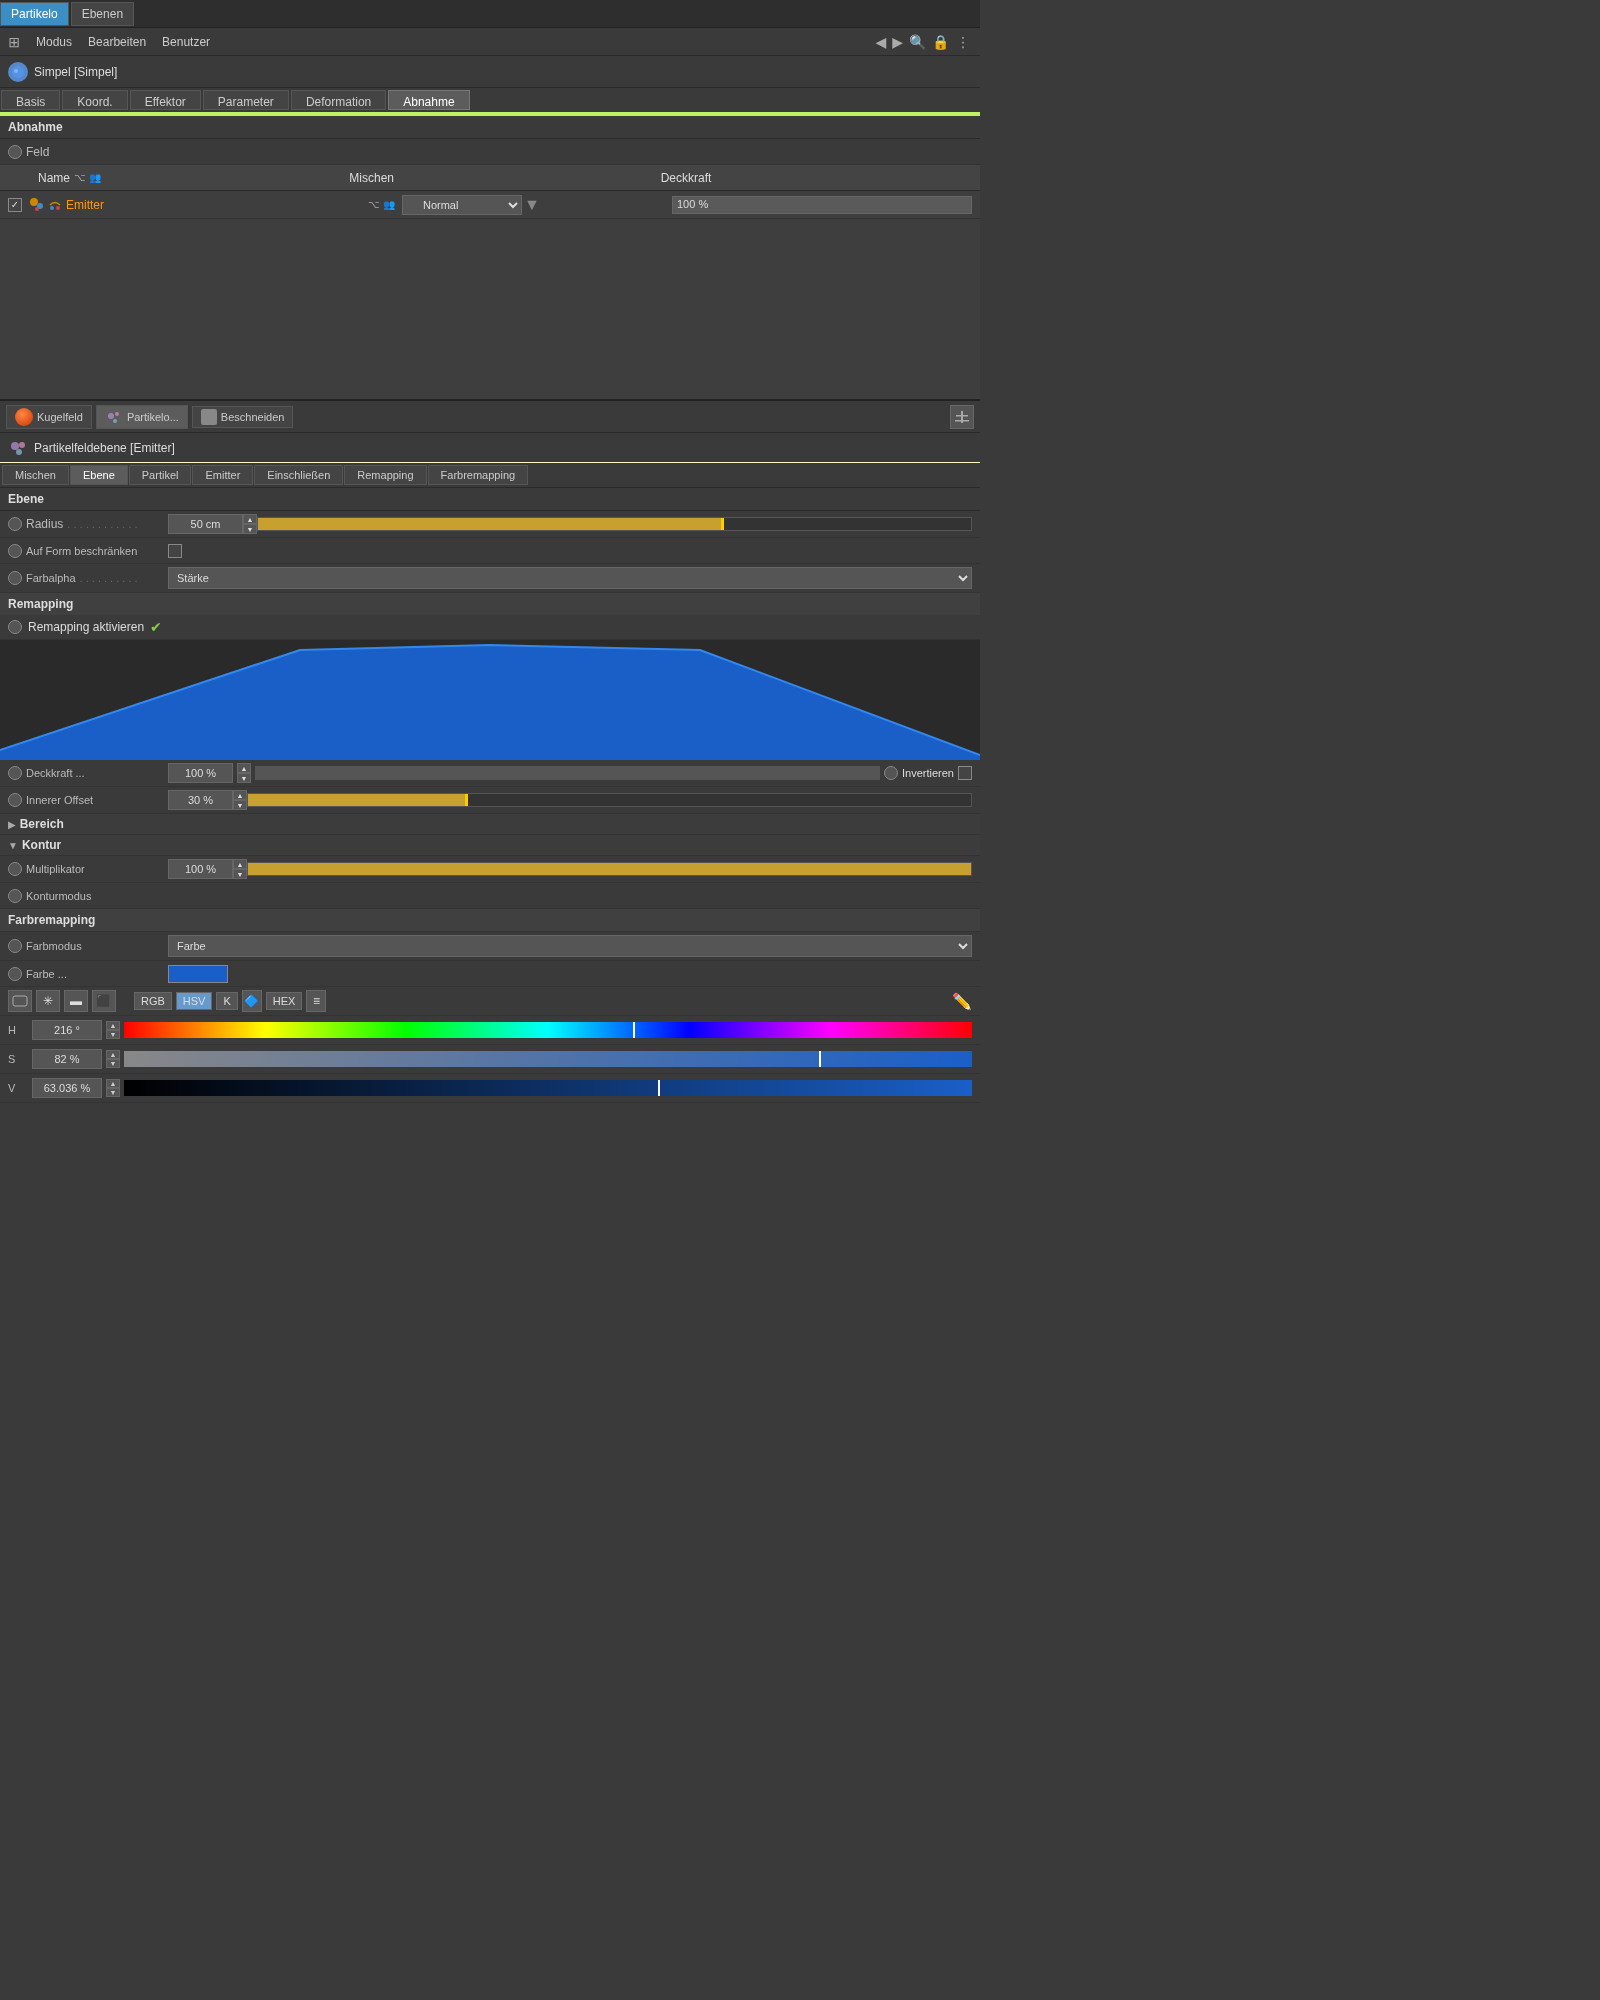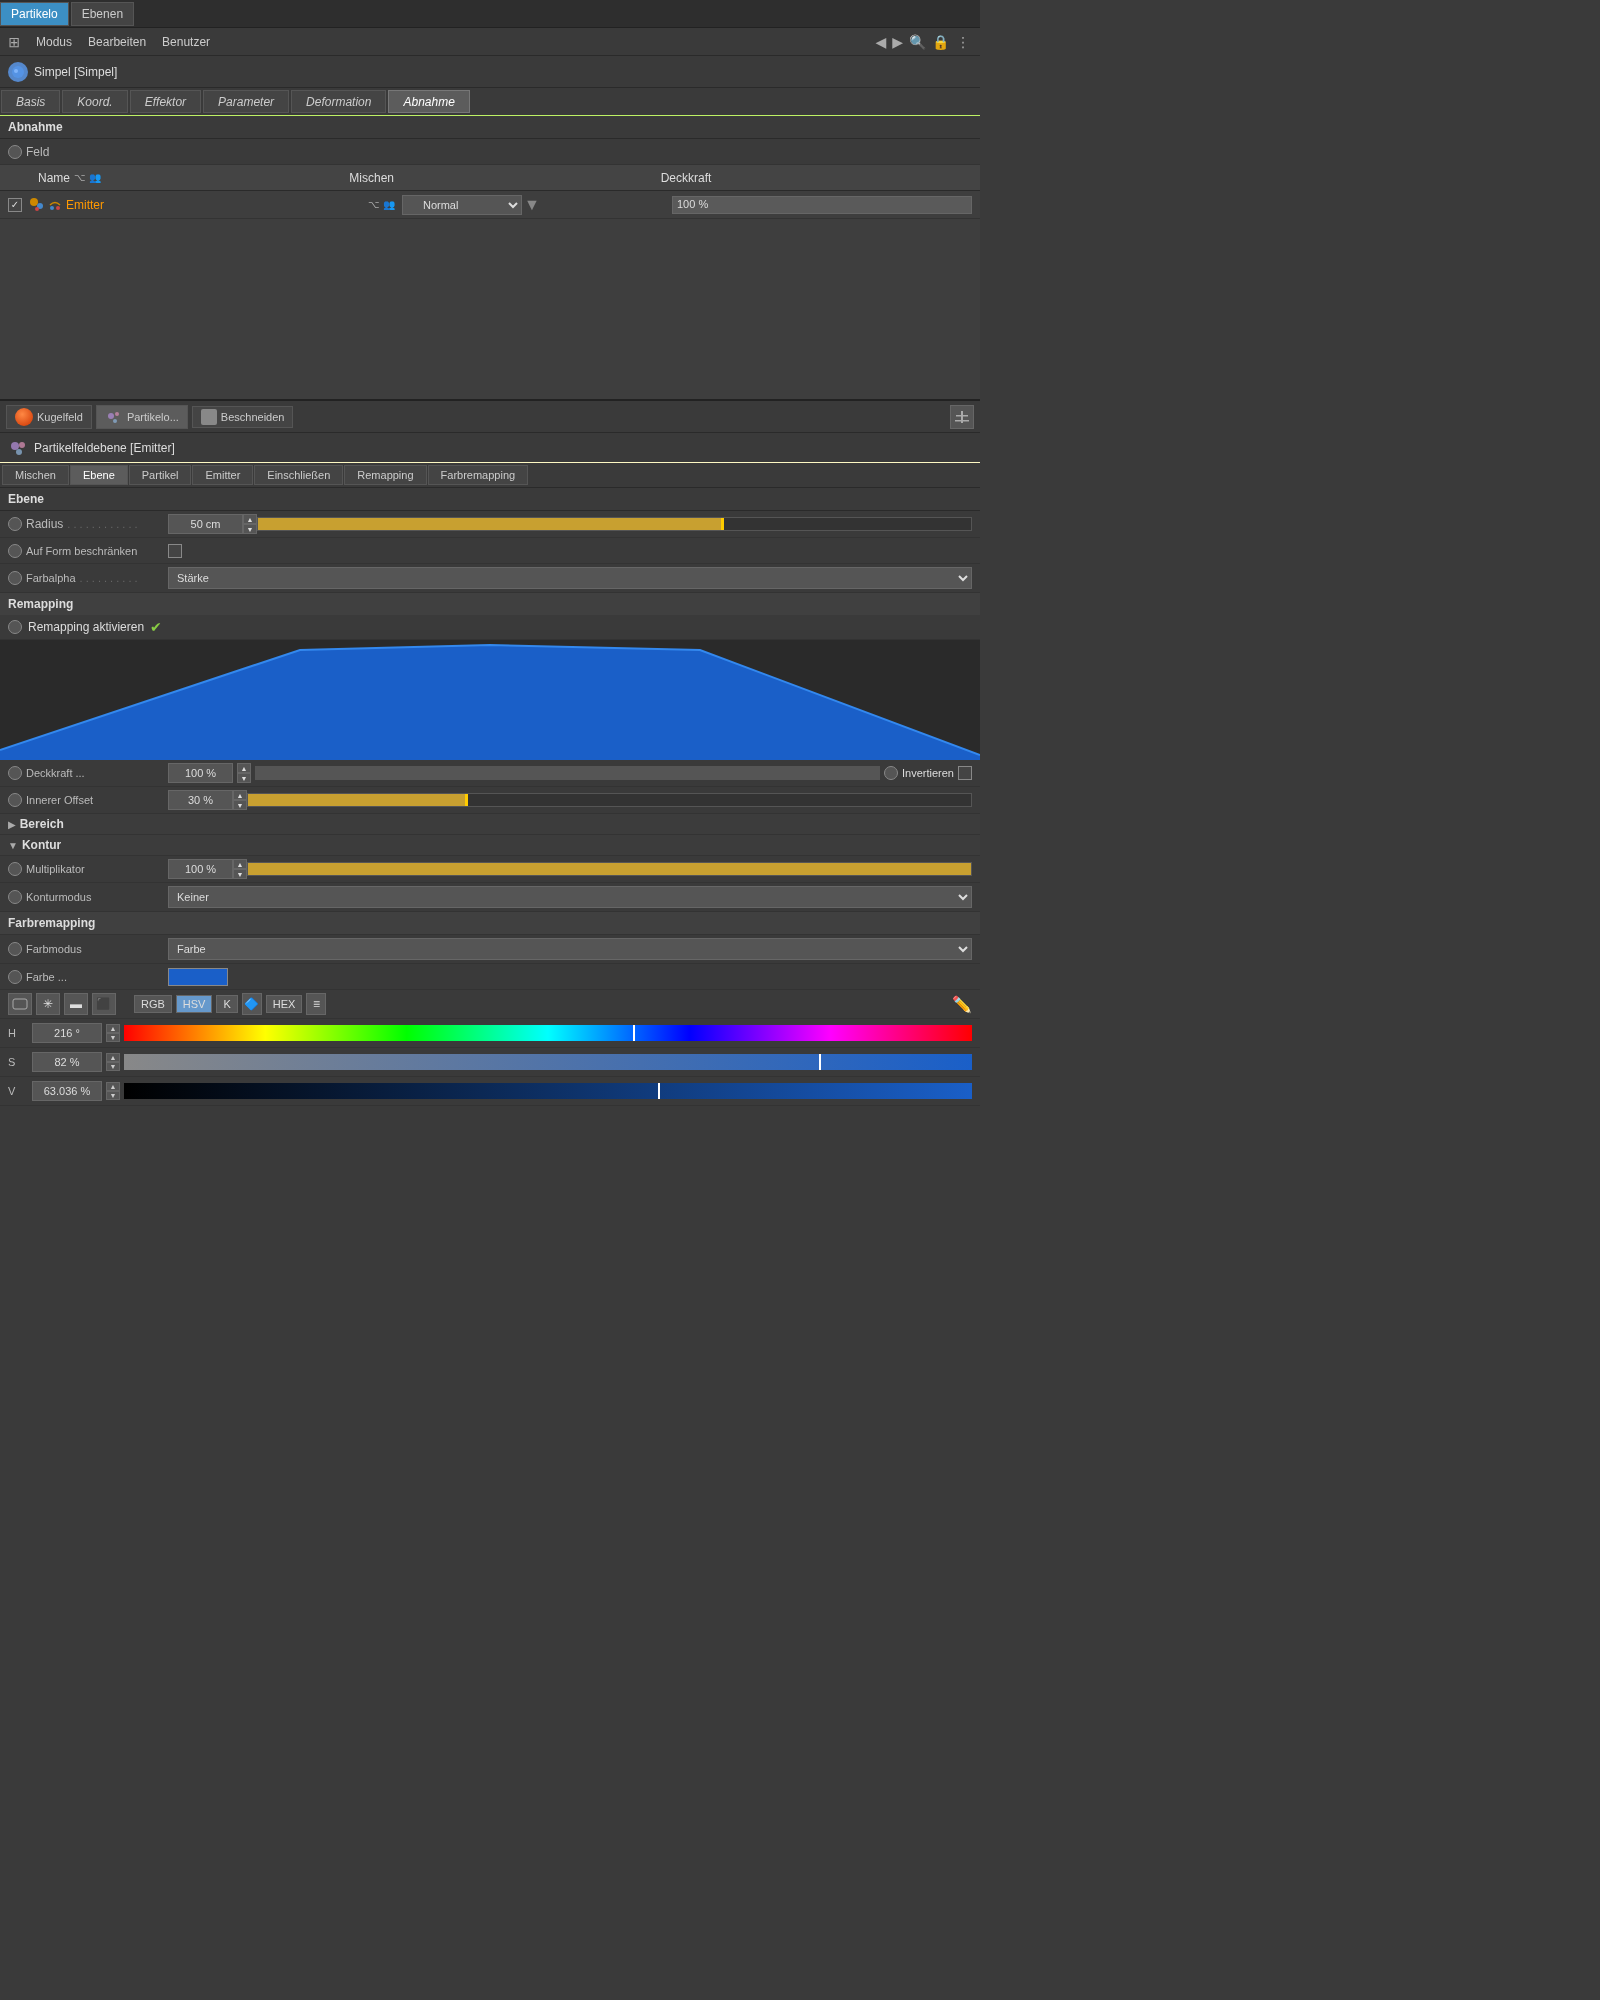--- a/index.html
+++ b/index.html
@@ -93,23 +93,22 @@
       align-items: center;
       justify-content: center;
       font-size: 10px;
       color: white;
     }
 
     
     .tab-bar {
       display: flex;
       background: #3a3a3a;
-      border-bottom: 1px solid #bef264;
+      border-bottom: 4px solid #bef264;
       height: 28px;
-      font-style: italic;
     }
     .tab {
       padding: 4px 14px;
       color: #ccc;
       cursor: pointer;
       border: 1px solid #555;
       margin: 2px 1px;
       font-size: 12px;
       background: #444;
     }
@@ -758,25 +757,20 @@
       <div class="slider-track">
         <div style="width:100%;height:100%;background:#c8a030;"></div>
       </div>
     </div>
   </div>
 
   <div class="prop-row">
     <div class="prop-label">
       <div style="width:14px;height:14px;border-radius:50%;border:1px solid #888;background:#555;"></div>
       <span style="font-size:11px;">Konturmodus</span>
-    </div>
-    <div class="prop-value">
-      <select class="full-select">
-        <option>Keiner</option>
-      </select>
     </div>
   </div>
 
   <div class="farbremapping-header">
     <span>Farbremapping</span>
   </div>
 
   <div class="prop-row">
     <div class="prop-label">
       <div style="width:14px;height:14px;border-radius:50%;border:1px solid #888;background:#555;"></div>

